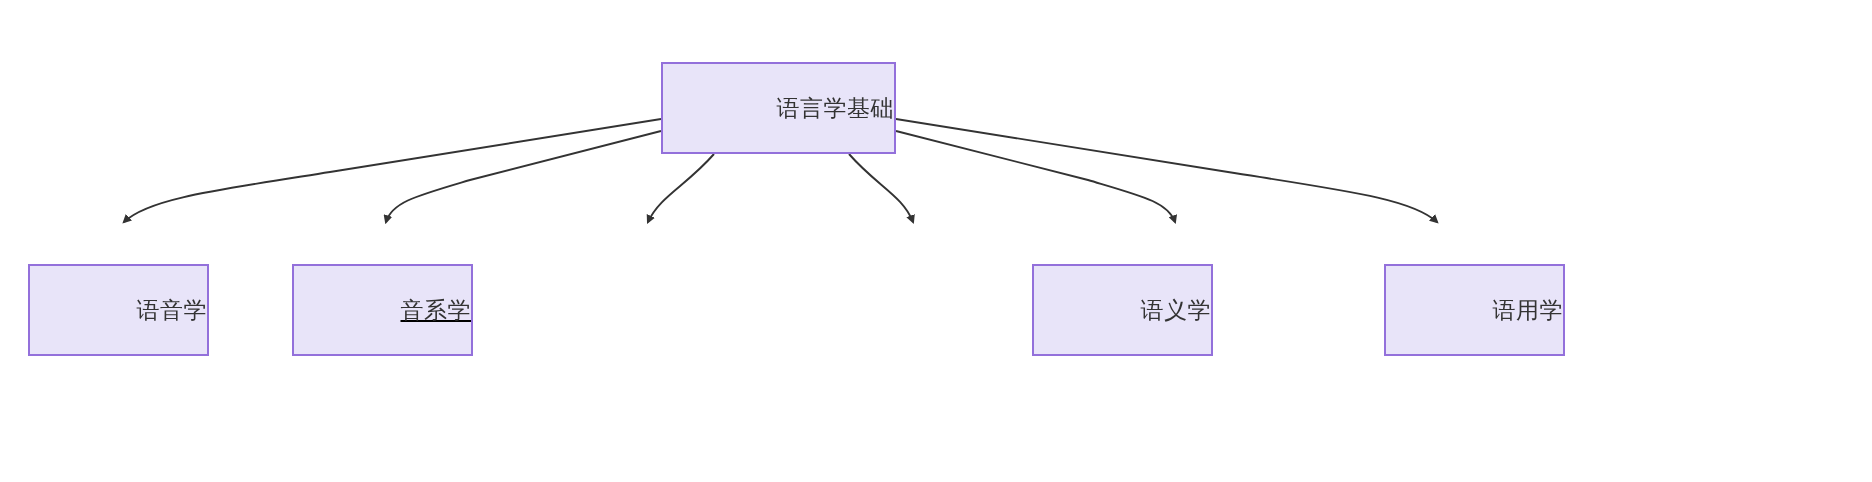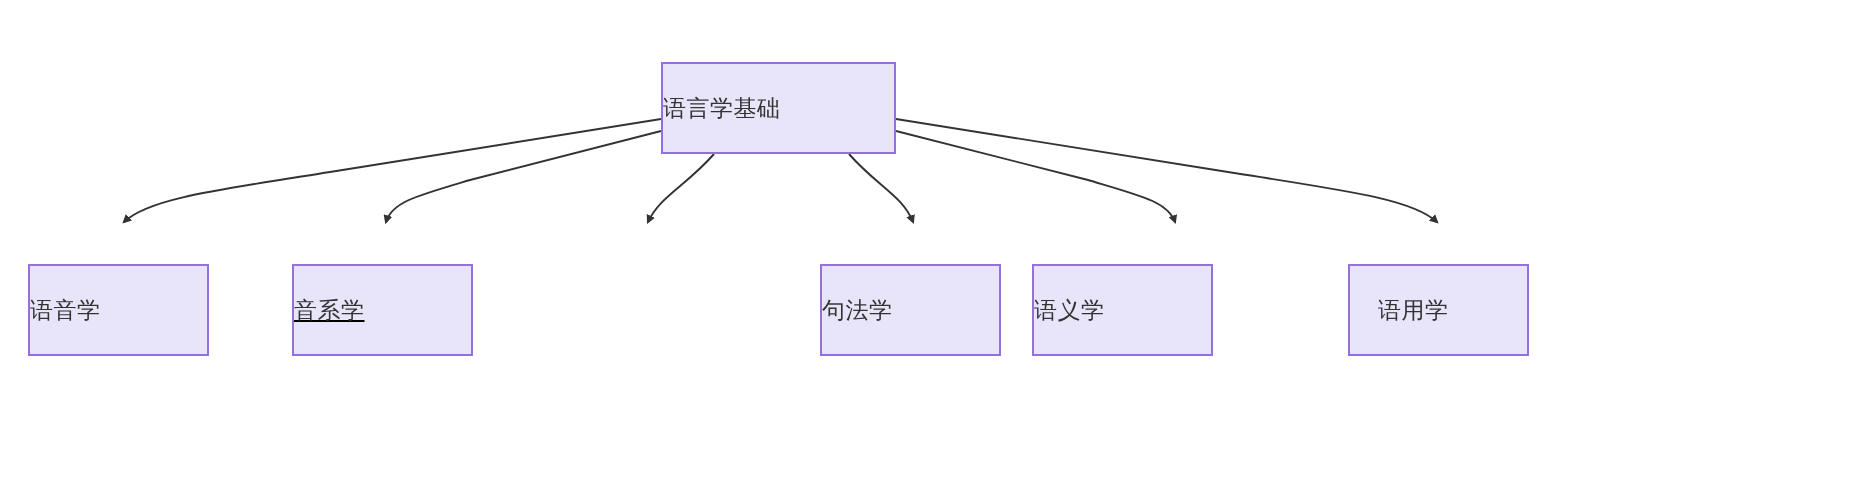--- a/index.html
+++ b/index.html
@@ -42,21 +42,21 @@
 
   
   .node {
     position: absolute;
     box-sizing: border-box;
     background: #E8E4F9;
     border: 2px solid #9370DB;
     border-radius: 0px;
     display: flex;
     align-items: center;
-    justify-content: flex-start;
+    justify-content: flex-end;
     text-align: center;
   }
 
   .node-label {
     color: #333333;
     font-size: 23px;
     line-height: 1.25;
     letter-spacing: 0.5px;
     white-space: nowrap;
     font-family: "DejaVu Sans", "Liberation Sans", sans-serif;
@@ -74,21 +74,21 @@
     width: 181px;
     height: 92px;
     margin-top: 28px;
   }
 
   .leaf-0 { left: 28px; }
   .leaf-1 { left: 292px; text-decoration: underline; }
   .leaf-2 { left: 556px; }
   .leaf-3 { left: 820px; }
   .leaf-4 { left: 1032px; }
-  .leaf-5 { left: 1348px; padding-left: 28px; }
+  .leaf-5 { left: 1384px; padding-left: 28px; }
 </style>
 </head>
 <body>
 
 <div id="diagram-root">
 
   <svg id="edge-layer" viewBox="0 0 1872 482" width="1872" height="482" xmlns="http://www.w3.org/2000/svg">
     <defs>
       <marker id="arrow" viewBox="0 0 12 12" refX="9" refY="6" markerWidth="9" markerHeight="9" orient="auto-start-reverse" markerUnits="userSpaceOnUse">
         <path d="M 0 0 L 12 6 L 0 12 z" fill="#333333"></path>
@@ -114,23 +114,20 @@
 
   <div class="node leaf leaf-0">
     <span class="node-label">语音学</span>
   </div>
 
   <div class="node leaf leaf-1">
     <span class="node-label">音系学</span>
   </div>
 
 
-  <div class="node leaf leaf-3">
-    <span class="node-label">句法学</span>
-  </div>
 
   <div class="node leaf leaf-4">
     <span class="node-label">语义学</span>
   </div>
 
   <div class="node leaf leaf-5">
     <span class="node-label">语用学</span>
   </div>
 
 </div>

